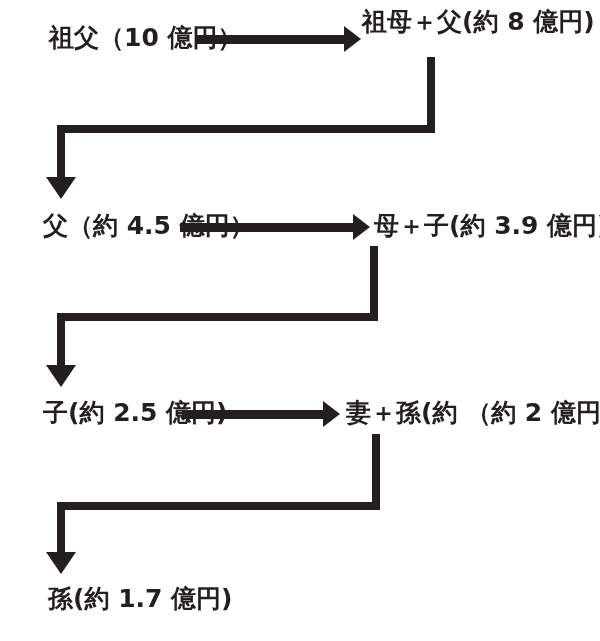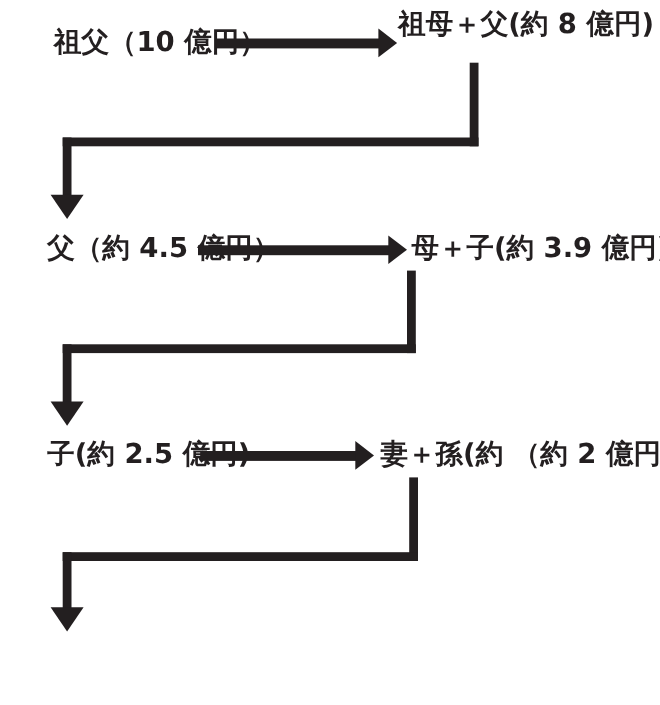--- a/index.html
+++ b/index.html
@@ -63,14 +63,15 @@
   <div class="node" style="left:43px; top:399px;">子(約 2.5 億円)</div>
   <div class="bar" style="left:182px; top:410px; width:142px; height:9px;"></div>
   <div class="ah-right" style="left:323px; top:401px;"></div>
   <div class="node" style="left:346px; top:399px;">妻＋孫(約 （約 2 億円)</div>
 
   <div class="bar" style="left:372px; top:434px; width:8px; height:76px;"></div>
   <div class="bar" style="left:57px; top:502px; width:323px; height:8px;"></div>
   <div class="bar" style="left:57px; top:502px; width:8px; height:52px;"></div>
   <div class="ah-down" style="left:46px; top:552px;"></div>
 
+  <div class="node" style="left:48px; top:585px;">孫(約 1.7 億円)</div>
 
 </div>
 
 </body></html>

